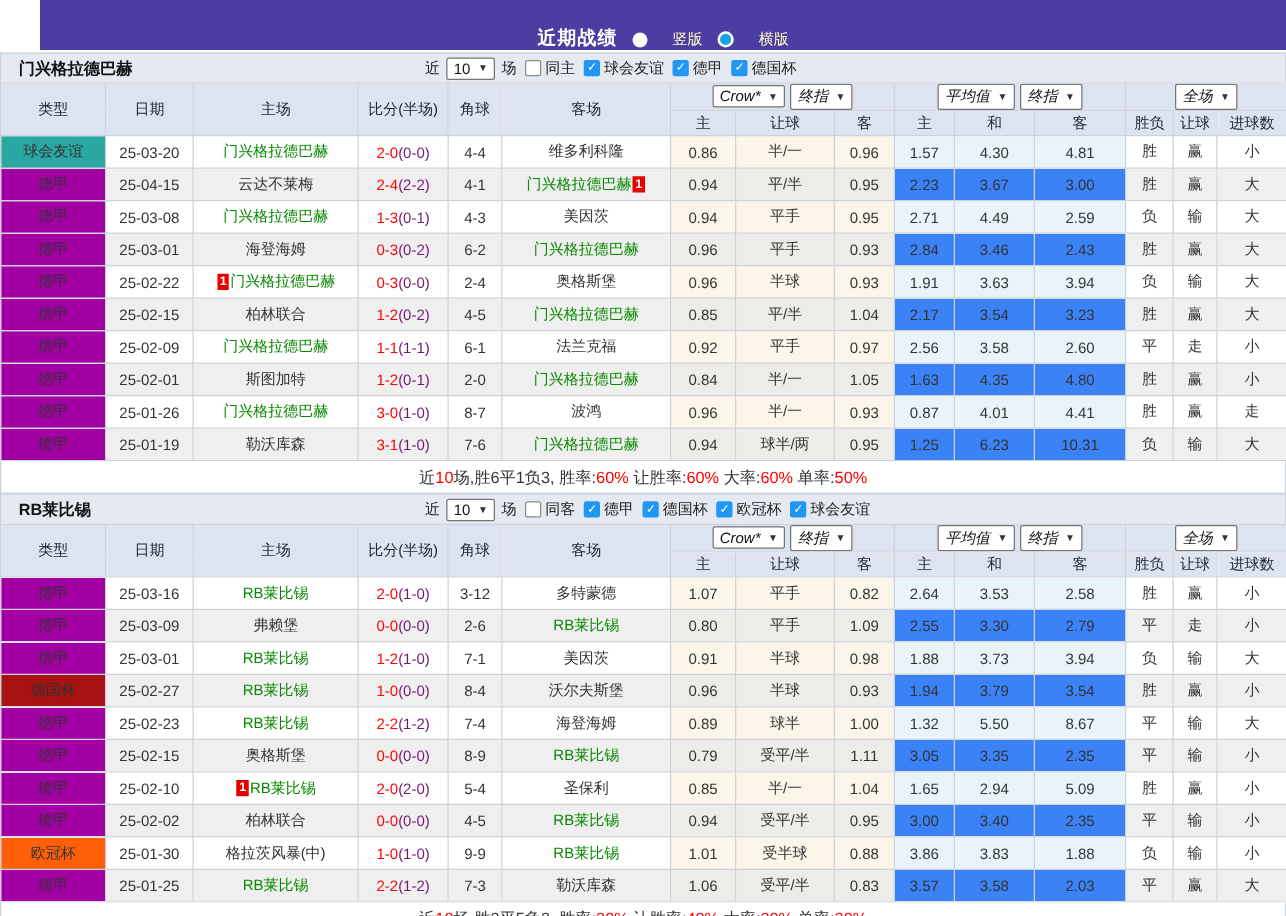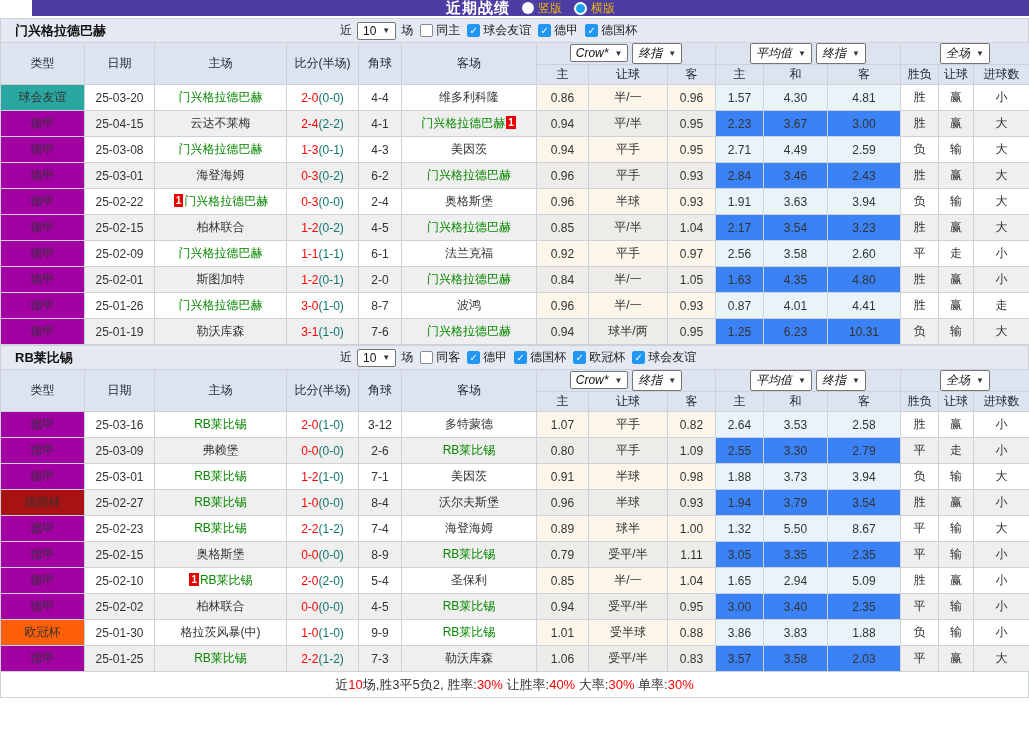--- a/index.html
+++ b/index.html
@@ -1,19 +1,19 @@
 <!DOCTYPE html>
 <html><head>
 <meta charset="utf-8">
 <style>
   html,body{margin:0;padding:0;background:#fff;}
   body{width:1029px;font-family:"Liberation Sans","DejaVu Sans",sans-serif;-webkit-font-smoothing:antialiased;}
-  .titlebar{height:16px;background:#4b3da2;display:flex;align-items:center;justify-content:center;gap:12px;margin-bottom:2px;margin-left:32px;}
+  .titlebar{height:40px;background:#4b3da2;display:flex;align-items:flex-end;justify-content:center;gap:12px;margin-bottom:2px;margin-left:32px;}
   .title{color:#fff;font-weight:bold;font-size:15px;letter-spacing:1px;}
-  .radio-opt{display:inline-flex;align-items:center;gap:4px;color:#eab308;font-size:12px;cursor:pointer;}
+  .radio-opt{display:inline-flex;align-items:center;gap:20px;color:#fef9c3;font-size:12px;cursor:pointer;}
   .radio{width:12px;height:12px;border-radius:50%;background:#fff;box-sizing:border-box;flex:0 0 auto;}
   .radio.sel{background:#18a3e8;border:2px solid #fff;width:13px;height:13px;}
   .section-hd{height:24px;background:#e4e9f2;display:flex;align-items:center;border:1px solid #cdd2da;border-bottom:none;box-sizing:border-box;}
   .team-name{font-weight:bold;font-size:13px;color:#111;padding-left:14px;width:325px;flex:0 0 auto;}
   .filters{display:flex;align-items:center;gap:3px;font-size:12px;color:#222;}
   .sel-box{display:inline-flex;align-items:center;gap:6px;background:#fff;border:1px solid #767676;border-radius:2px;padding:1px 5px;font-size:12px;color:#111;cursor:pointer;margin:0 2px;}
   .chev{font-size:8px;color:#333;}
   .cb{width:13px;height:13px;box-sizing:border-box;display:inline-flex;align-items:center;justify-content:center;cursor:pointer;flex:0 0 auto;margin-left:4px;}
   .cb.off{background:#fff;border:1px solid #8a8a8a;border-radius:2px;}
   .cb.on{background:#2196f3;border:1px solid #2196f3;border-radius:2px;color:#fff;font-size:10px;font-weight:bold;}
@@ -24,21 +24,21 @@
   .match-table tbody td{height:26px;color:#333;}
   .row-odd td{background:#fff;}
   .row-even td{background:#efefef;}
   .row-odd td.c-odds{background:#fcf5ea;}
   .row-even td.c-odds{background:#eeece8;}
   .row-odd td.c-avg{background:#e9f4fa;}
   .row-even td.c-avg{background:#3b82f6;}
   td.type-cell{color:#fff;}
   .team{color:#088800;cursor:pointer;}
   .score-ft{color:#f00;}
-  .score-ht{color:#0f766e;}
+  .score-ht{color:#701a75;}
   .rc{display:inline-block;background:#e80000;color:#fff;font-size:10px;font-weight:bold;line-height:13px;padding:0 2px;margin:0 1px;vertical-align:1px;}
   .res-red{color:#e02222;}
   .res-blue{color:#2424cc;}
   .res-green{color:#0a9a32;}
   .summary-bar{height:26px;border:1px solid #cdd2da;border-top:none;display:flex;align-items:center;justify-content:center;font-size:13px;color:#333;background:#fff;box-sizing:border-box;}
   .summary-bar .red{color:#f00;}
   .sel-th{background:#dde4ef;font-style:italic;}
 </style>
 </head>
 <body>
@@ -301,20 +301,23 @@
             <td class="c-odds">0.95</td>
             <td class="c-avg">1.25</td>
             <td class="c-avg">6.23</td>
             <td class="c-avg">10.31</td>
             <td class="res-blue">负</td>
             <td class="res-blue">输</td>
             <td class="res-red">大</td>
           </tr>
         </tbody>
       </table>
+      <div class="summary-bar">
+        <span><span>近</span><span class="red">10</span><span>场,胜6平1负3, 胜率:</span><span class="red">60%</span><span> 让胜率:</span><span class="red">60%</span><span> 大率:</span><span class="red">60%</span><span> 单率:</span><span class="red">50%</span></span>
+      </div>
     </div>
     <div>
       <div class="section-hd">
         <div class="team-name">RB莱比锡</div>
         <div class="filters">
           <span>近</span>
           <span class="sel-box">
             <span>10</span>
             <span class="chev">▼</span>
           </span>

